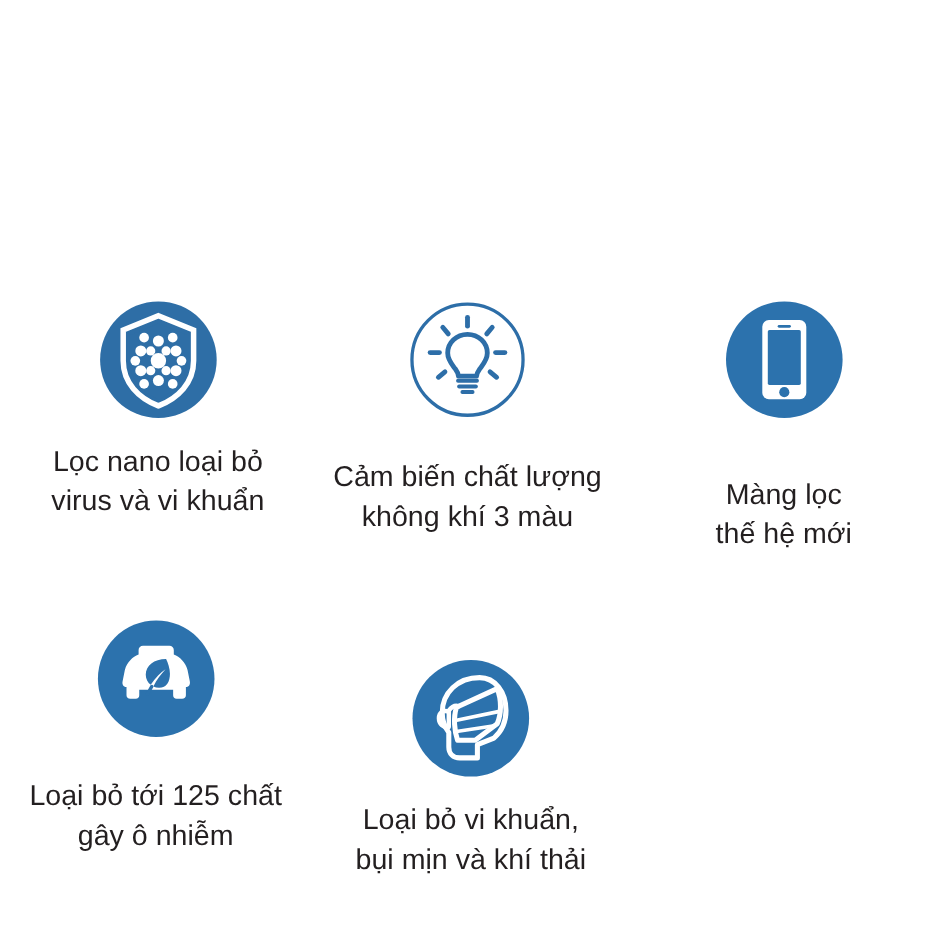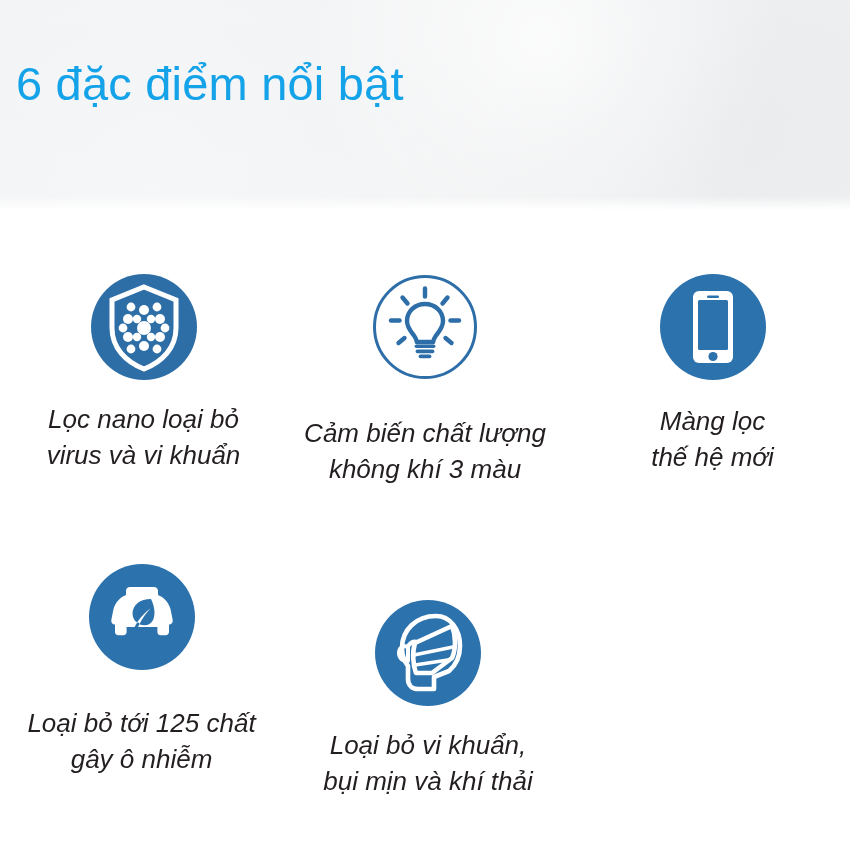--- a/index.html
+++ b/index.html
@@ -68,21 +68,20 @@
 
   
   .features {
     position: absolute;
     top: 255px;
     left: 0;
     width: 850px;
     display: grid;
     grid-template-columns: 283px 284px 283px;
     grid-template-rows: 290px 290px;
-    font-style: italic;
   }
 
   .feature {
     display: flex;
     flex-direction: column;
     align-items: center;
     padding-top: 18px;
     box-sizing: border-box;
   }
 
@@ -103,31 +102,28 @@
   }
 
   
   .cell-1 .feature-label { margin-top: 20px; }
   .cell-3 .feature-label { margin-top: 26px; }
   .cell-4 .feature-label { margin-top: 22px; }
   .cell-6 .feature-label { margin-top: 20px; }
 
   .cell-1 { padding-left: 4px; }
   .cell-3 { padding-left: 6px; }
-  .cell-4 { padding-left: 8px; }
+  .cell-4 { padding-left: 8px; gap: 28px; }
   .cell-6 { padding-left: 6px; justify-content: center; }
 </style>
 </head>
 <body>
 
 <div class="page">
 
-  <div class="header-band">
-    <div class="page-title">6 đặc điểm nổi bật</div>
-  </div>
 
   <div class="features">
 
     <div class="feature cell-1">
       <svg class="feature-icon" viewBox="0 0 108 108">
         <circle cx="54" cy="54" r="53" fill="#2e6ea6"></circle>
 
         <path d="M54 14 L86 27 L86 55 C86 75 72 89 54 96 C36 89 22 75 22 55 L22 27 Z" fill="none" stroke="#ffffff" stroke-width="5"></path>
 
         <path d="M54 21 L80 31.5 L80 55 C80 72 68 84 54 90 C40 84 28 72 28 55 L28 31.5 Z" fill="#2e6ea6"></path>

